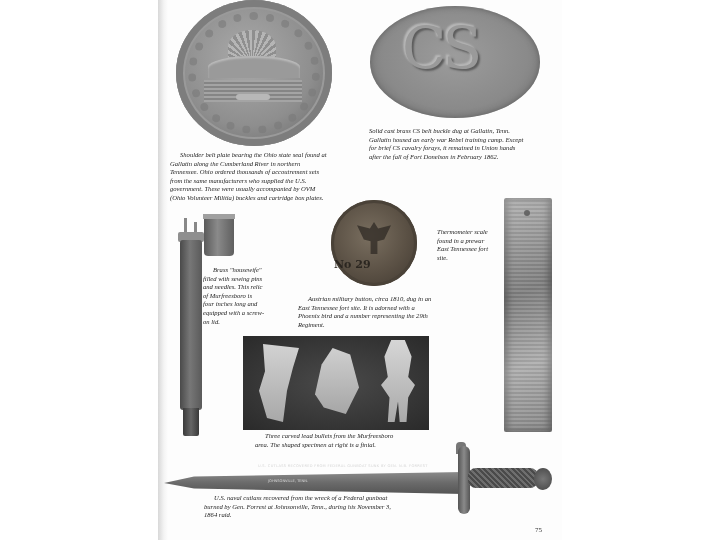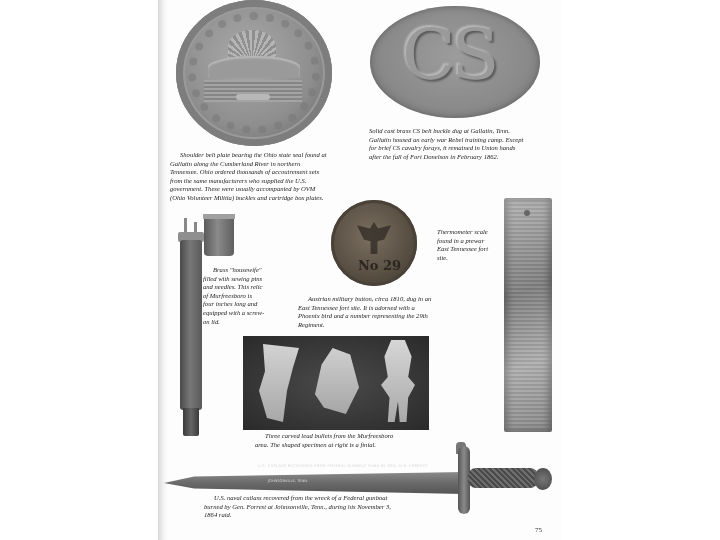--- a/index.html
+++ b/index.html
@@ -24,40 +24,40 @@
                  background:#9a9a9a; box-shadow: inset 0 2px 2px #bbb; }
   .plate .water { position:absolute; left:28px; top:80px; width:98px; height:22px;
                   background:repeating-linear-gradient(#a4a4a4 0 2px,#858585 2px 4px); }
   .plate .boat { position:absolute; left:60px; top:94px; width:34px; height:6px; background:#b8b8b8; border-radius:3px; }
   .plate .wreath { position:absolute; inset:12px; border-radius:50%;
                    border:8px dotted #7a7a7a; opacity:.6; }
   
   .buckle { left:212px; top:6px; width:170px; height:112px; border-radius:50%;
             background:radial-gradient(ellipse at 50% 45%, #9c9c9c 0%, #8a8a8a 60%, #707070 100%);
             box-shadow: inset 0 0 6px #5f5f5f; }
-  .buckle .cs { position:absolute; left:32px; top:8px; font-family:"DejaVu Serif", serif; font-size:70px;
+  .buckle .cs { position:absolute; left:32px; top:8px; font-family:"DejaVu Serif", serif; font-size:58px;
                 color:#9a9a9a; text-shadow:-2px -2px 2px #b8b8b8, 2px 2px 2px #5c5c5c; letter-spacing:-4px; }
   
   .tube { left:22px; top:240px; width:22px; height:170px; border-radius:3px;
           background:linear-gradient(to right,#4a4a4a,#777 45%,#5a5a5a); }
   .tubecap { left:20px; top:232px; width:26px; height:10px; background:#8f8f8f; border-radius:2px; }
   .tubepin1 { left:26px; top:218px; width:3px; height:15px; background:#888; }
   .tubepin2 { left:36px; top:222px; width:3px; height:11px; background:#888; }
   .tubeend { left:25px; top:408px; width:16px; height:28px; background:linear-gradient(to right,#3a3a3a,#666,#3a3a3a); border-radius:0 0 2px 2px; }
   
   .lid { left:46px; top:214px; width:30px; height:42px; border-radius:2px 2px 4px 4px;
          background:linear-gradient(to right,#5a5a5a,#8a8a8a 45%,#5f5f5f); }
   .lid:before { content:""; position:absolute; left:-1px; top:0; width:32px; height:5px; background:#a0a0a0; }
   
   .button { left:173px; top:200px; width:86px; height:86px; border-radius:50%;
             background:radial-gradient(circle at 45% 42%, #7a6f60 0%, #5a5044 55%, #3e372f 100%);
             box-shadow: inset 0 0 0 3px #4a4238; }
   .button .bird { position:absolute; left:26px; top:22px; width:34px; height:32px;
                   background:#2f2a24; clip-path:polygon(50% 0,62% 20%,100% 10%,80% 55%,60% 60%,60% 100%,40% 100%,40% 60%,20% 55%,0 10%,38% 20%); opacity:.75; }
-  .button .no { position:absolute; left:11px; right:0; top:58px; text-align:center; font-size:13px; color:#2b2620; font-family:"DejaVu Serif", serif; font-weight:bold; }
+  .button .no { position:absolute; left:3px; right:0; top:58px; font-size:11px; color:#2b2620; font-family:"DejaVu Serif", serif; font-weight:bold; }
   
   .thermo { left:346px; top:198px; width:48px; height:234px;
             background:repeating-linear-gradient(#a3a3a3 0 2px,#8c8c8c 2px 4px),#999;
             box-shadow: inset 4px 0 6px #6e6e6e, inset -4px 0 6px #6e6e6e; border-radius:2px; }
   .thermo:after { content:""; position:absolute; left:0; top:0; right:0; bottom:0;
                   background:linear-gradient(160deg, rgba(255,255,255,.25), rgba(0,0,0,.15) 40%, rgba(255,255,255,.2) 70%, rgba(0,0,0,.1)); }
   .thermo .hole { position:absolute; left:20px; top:12px; width:6px; height:6px; border-radius:50%; background:#444; }
   
   .bullets { left:85px; top:336px; width:186px; height:94px; background:#3a3a3a;
              background:radial-gradient(ellipse at 50% 50%, #4a4a4a, #2a2a2a); }

